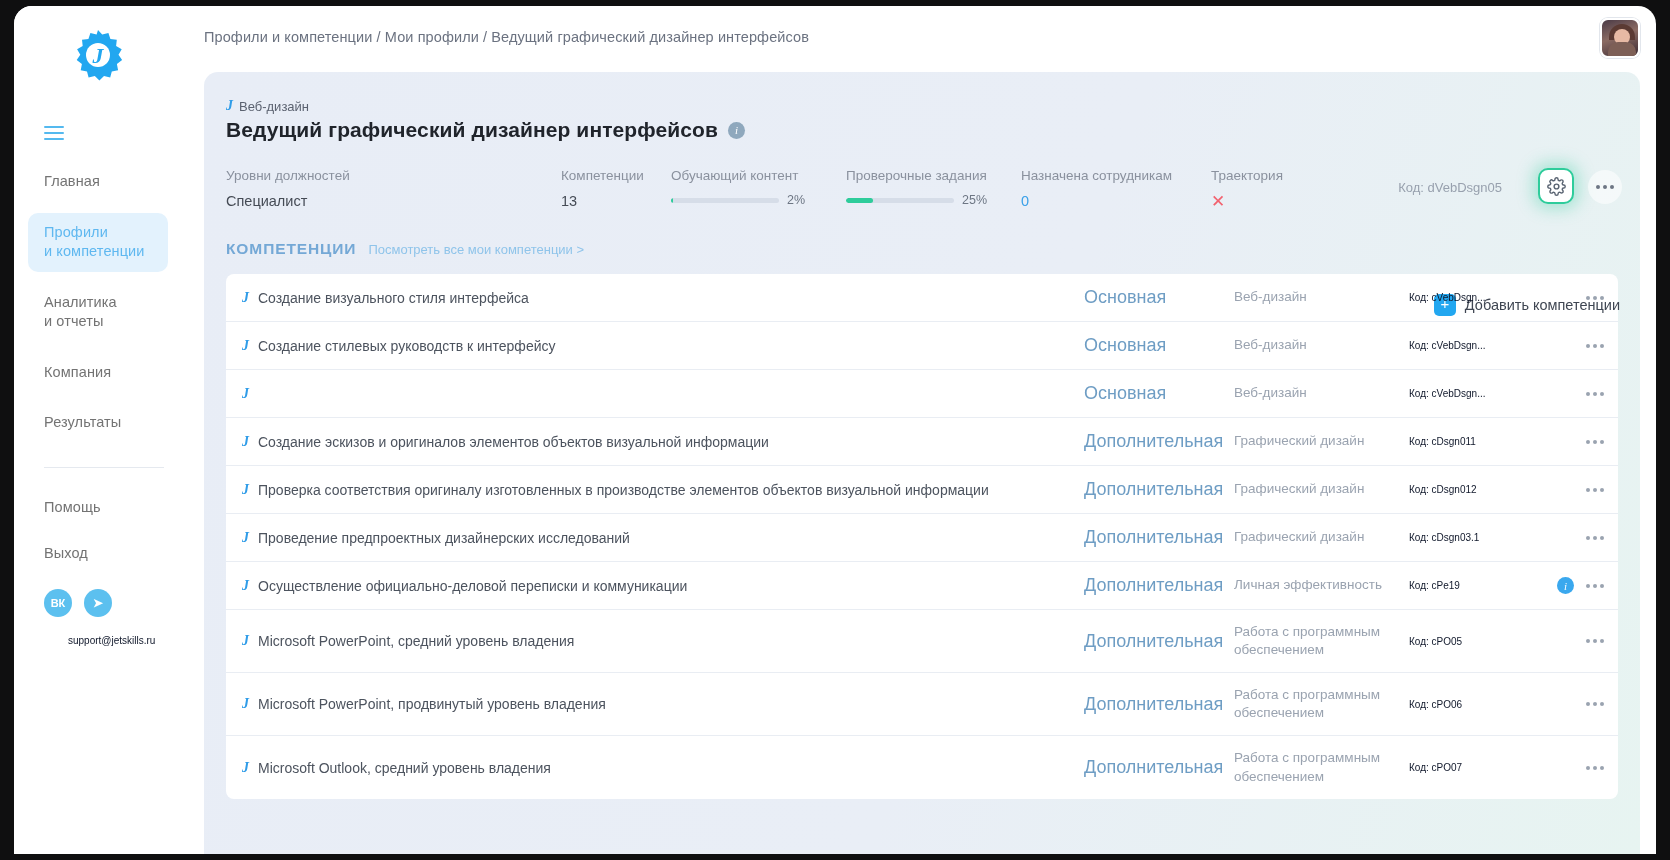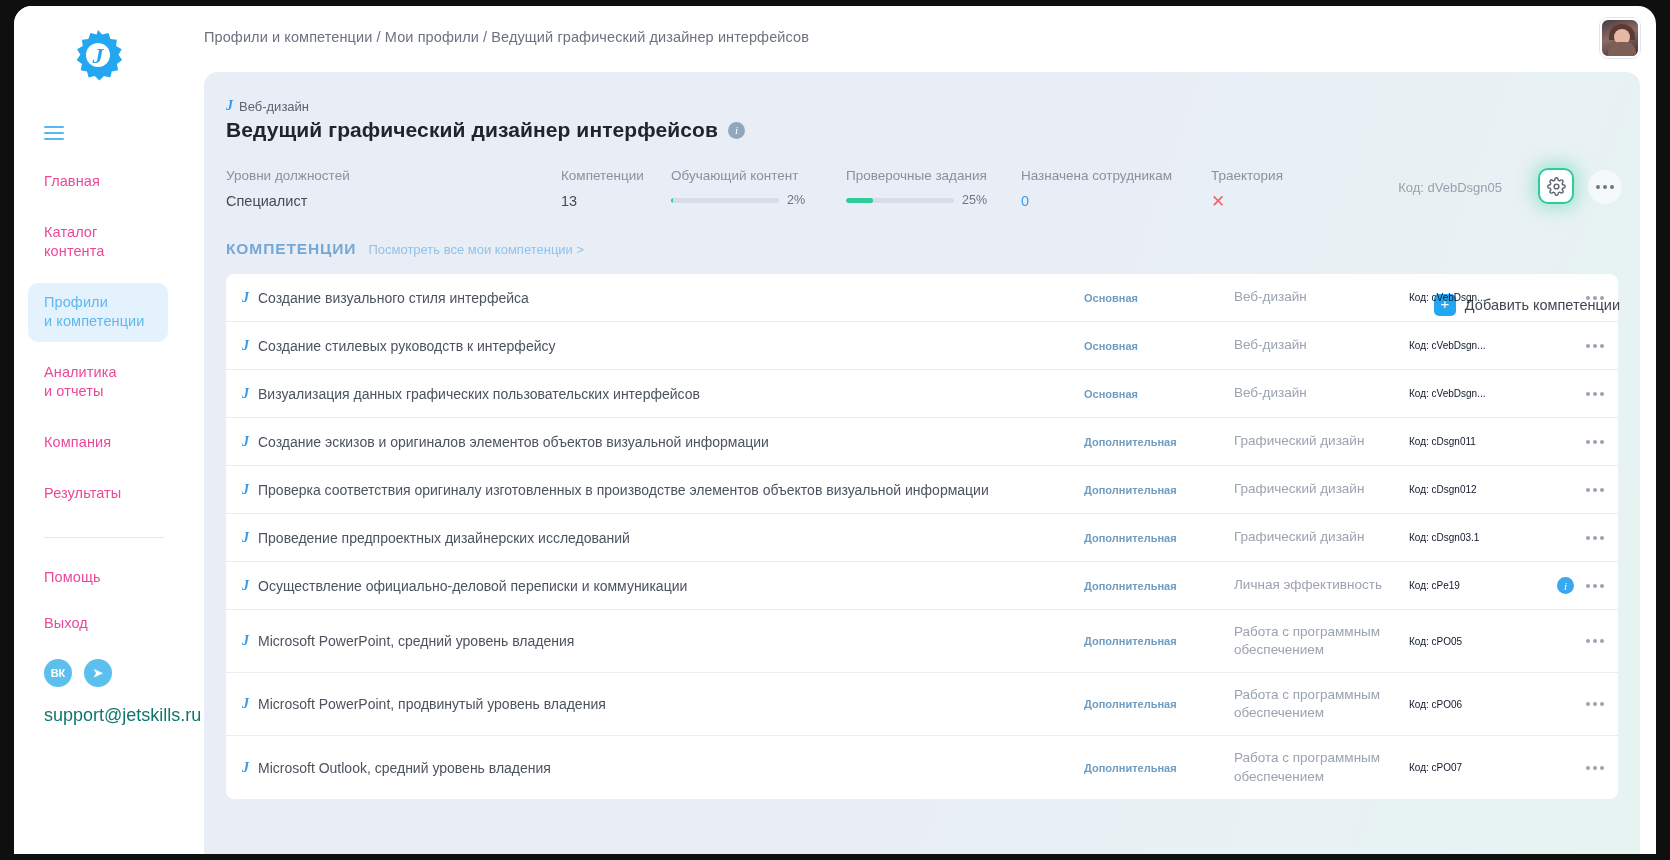--- a/index.html
+++ b/index.html
@@ -32,21 +32,21 @@
     margin-left: 30px; margin-bottom: 22px;
     width: 20px; height: 14px;
     display: flex; flex-direction: column; justify-content: space-between;
     cursor: pointer;
   }
   .burger i { display:block; height: 2px; background: #54b9ef; border-radius: 2px; }
   .nav { padding: 0 14px; }
   .nav-item {
     padding: 10px 16px;
     border-radius: 10px;
-    color: #ec4899;
+    color: #737373;
     font-size: 14.5px;
     line-height: 1.35;
     margin-bottom: 11px;
     cursor: pointer;
     letter-spacing: .1px;
   }
   .nav-item.active { background: #e3f2fd; color: #5fb8f0; }
   .divider {
     height: 1px; background: #e5e9ef;
     margin: 24px 18px 30px 30px;
@@ -55,21 +55,21 @@
   .nav-sub .nav-item { padding: 0; margin-bottom: 26px; border-radius: 0; }
   .socials { display: flex; gap: 12px; padding: 0 30px; margin-top: 8px; }
   .soc {
     width: 28px; height: 28px; border-radius: 50%;
     background: #5cc0ef; color: #fff;
     display: flex; align-items: center; justify-content: center;
     font-size: 13px; font-weight: bold; cursor: pointer;
   }
   .support {
     padding: 18px 30px 0 30px;
-    font-size: 18px; color: #0f766e;
+    font-size: 10px; color: #0f172a; margin-left: 24px;
   }
 
   
   .main { flex: 1; position: relative; overflow: hidden; }
   .topbar {
     height: 62px; display: flex; align-items: center;
     padding: 0 0 0 22px;
   }
   .breadcrumb { font-size: 14.5px; color: #6b7280; letter-spacing: .1px; }
   .avatar {
@@ -169,21 +169,21 @@
     display: flex; align-items: center;
     border-bottom: 1px solid #e9edf3;
     padding: 0 14px 0 16px;
     position: relative;
     min-height: 48px;
   }
   .row.tall { min-height: 63px; }
   .row:last-child { border-bottom: none; }
   .row-name { display: flex; align-items: center; gap: 9px; flex: 1; min-width: 0; }
   .row-name .label { font-size: 14px; color: #4c535e; white-space: nowrap; }
-  .row-type { width: 150px; font-size: 11px; font-weight: 700; color: #6e9dc4; flex: 0 0 150px; margin-left: 18px; }
+  .row-type { width: 150px; font-size: 18px; font-weight: 400; color: #6e9dc4; flex: 0 0 150px; margin-left: 18px; }
   .row-cat { width: 175px; font-size: 13.5px; color: #9aa3b0; line-height: 1.35; flex: 0 0 175px; }
   .row-code { width: 135px; font-size: 10px; color: #0f172a; flex: 0 0 135px; }
   .row-actions { display: flex; align-items: center; gap: 12px; width: 60px; justify-content: flex-end; flex: 0 0 60px; }
   .row-info {
     width: 17px; height: 17px; border-radius: 50%;
     background: #3aa8ee; color: #fff; font-size: 11px; font-style: italic;
     display: flex; align-items: center; justify-content: center;
     font-family: "Liberation Serif", serif; cursor: pointer;
   }
   .row-dots { display: flex; gap: 3px; cursor: pointer; }
@@ -206,21 +206,20 @@
     </div>
 
     <div class="burger">
       <i></i>
       <i></i>
       <i></i>
     </div>
 
     <nav class="nav">
       <div class="nav-item"><span>Главная</span></div>
-      <div class="nav-item"><span>Каталог контента</span></div>
       <div class="nav-item active"><span style="white-space:pre-line">Профили
 и компетенции</span></div>
       <div class="nav-item"><span style="white-space:pre-line">Аналитика
 и отчеты</span></div>
       <div class="nav-item"><span>Компания</span></div>
       <div class="nav-item"><span>Результаты</span></div>
     </nav>
 
     <div class="divider"></div>
 
@@ -351,21 +350,20 @@
               <span class="row-dots">
                 <i></i>
                 <i></i>
                 <i></i>
               </span>
             </div>
           </div>
           <div class="row">
             <div class="row-name">
               <span class="jmark">J</span>
-              <span class="label">Визуализация данных графических пользовательских интерфейсов</span>
             </div>
             <div class="row-type">Основная</div>
             <div class="row-cat">Веб-дизайн</div>
             <div class="row-code">Код: cVebDsgn...</div>
             <div class="row-actions">
               <span class="row-dots">
                 <i></i>
                 <i></i>
                 <i></i>
               </span>

